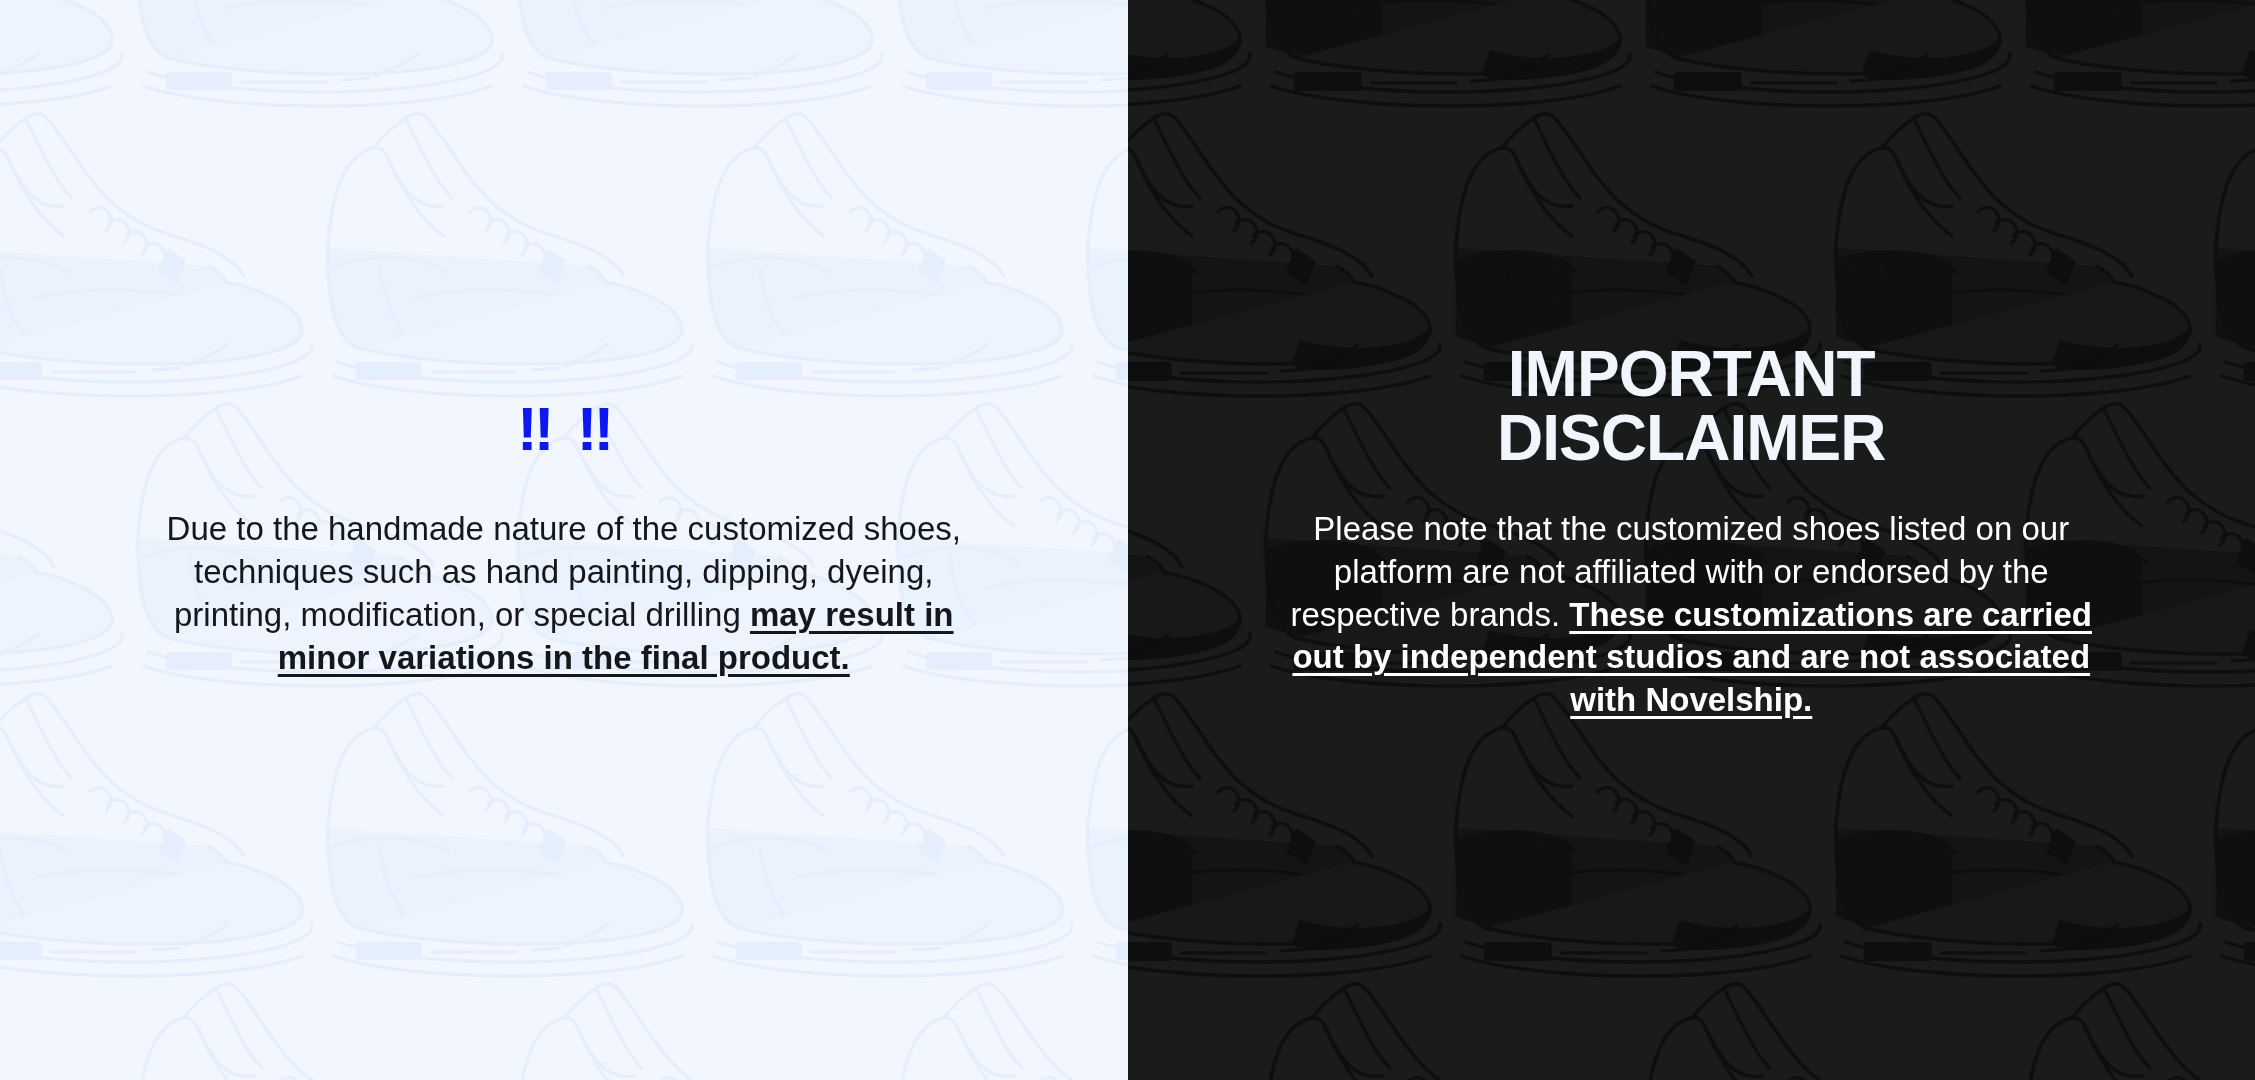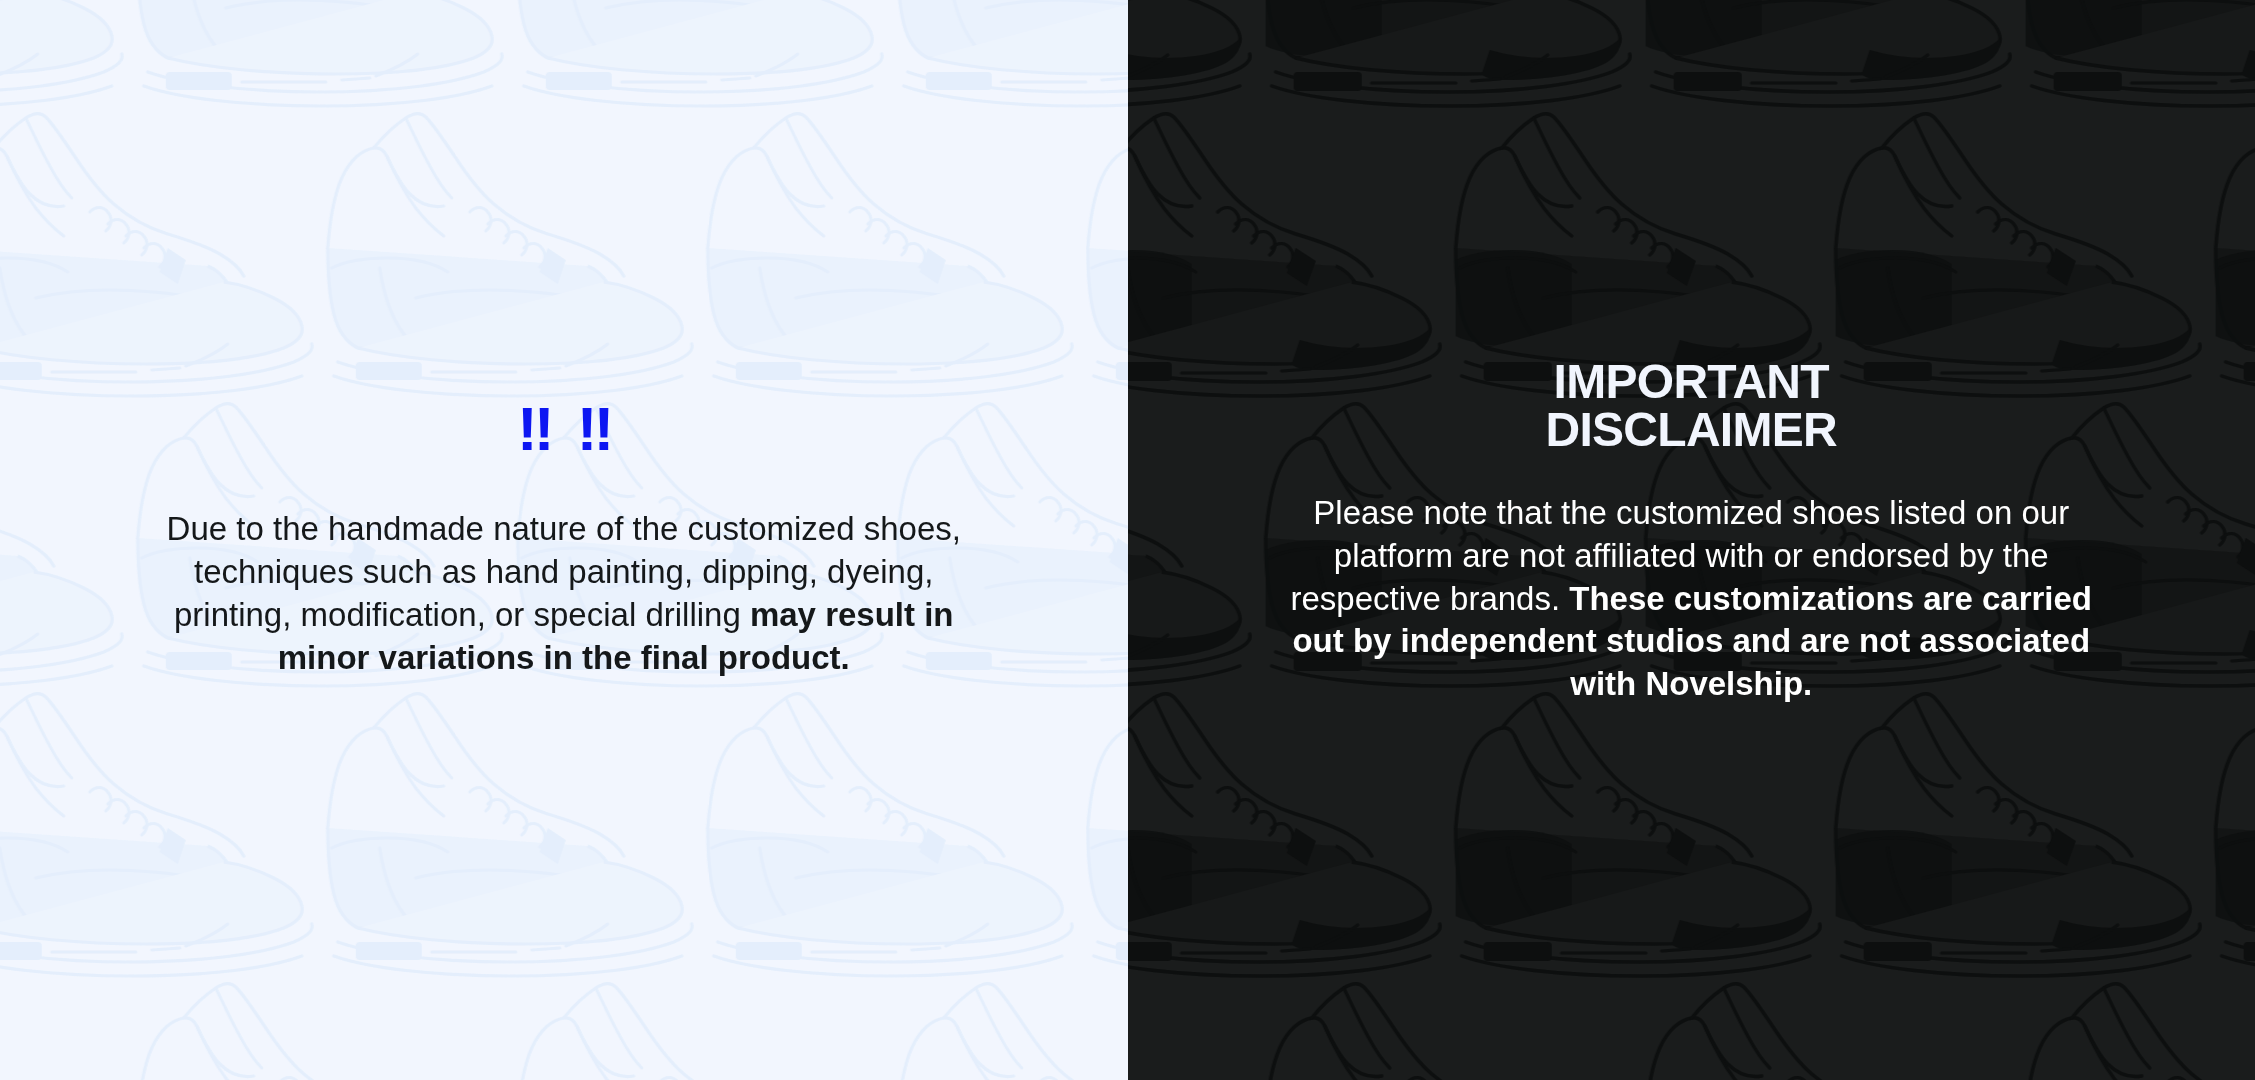--- a/index.html
+++ b/index.html
@@ -69,39 +69,40 @@
     color:#0D17F2;
     font-size:62px;
     font-weight:900;
     letter-spacing:-0.06em;
     line-height:1;
     position:relative;
     top:-2px;
   }
 
   .heading-dark {
-    font-size:48px;
+    font-size:64px;
     color:#F1F5FD;
     margin-bottom:38px;
     line-height:1.0;
     letter-spacing:-0.015em;
   }
   .heading-dark .line { display:block; }
 
   
   .body-copy {
     font-size:33px;
     line-height:1.30;
     font-weight:400;
   }
   .body-light { color:#15181A; max-width:800px; margin:0 auto; }
   .body-dark  { color:#FFFFFF; max-width:820px; margin:16px auto; }
 
   .emph {
     font-weight:700;
+    text-decoration:underline;
     text-underline-offset:5px;
     text-decoration-thickness:3px;
   }
 </style>
 </head>
 <body>
 
 <div class="banner">
 
   <div class="panel panel-light">

